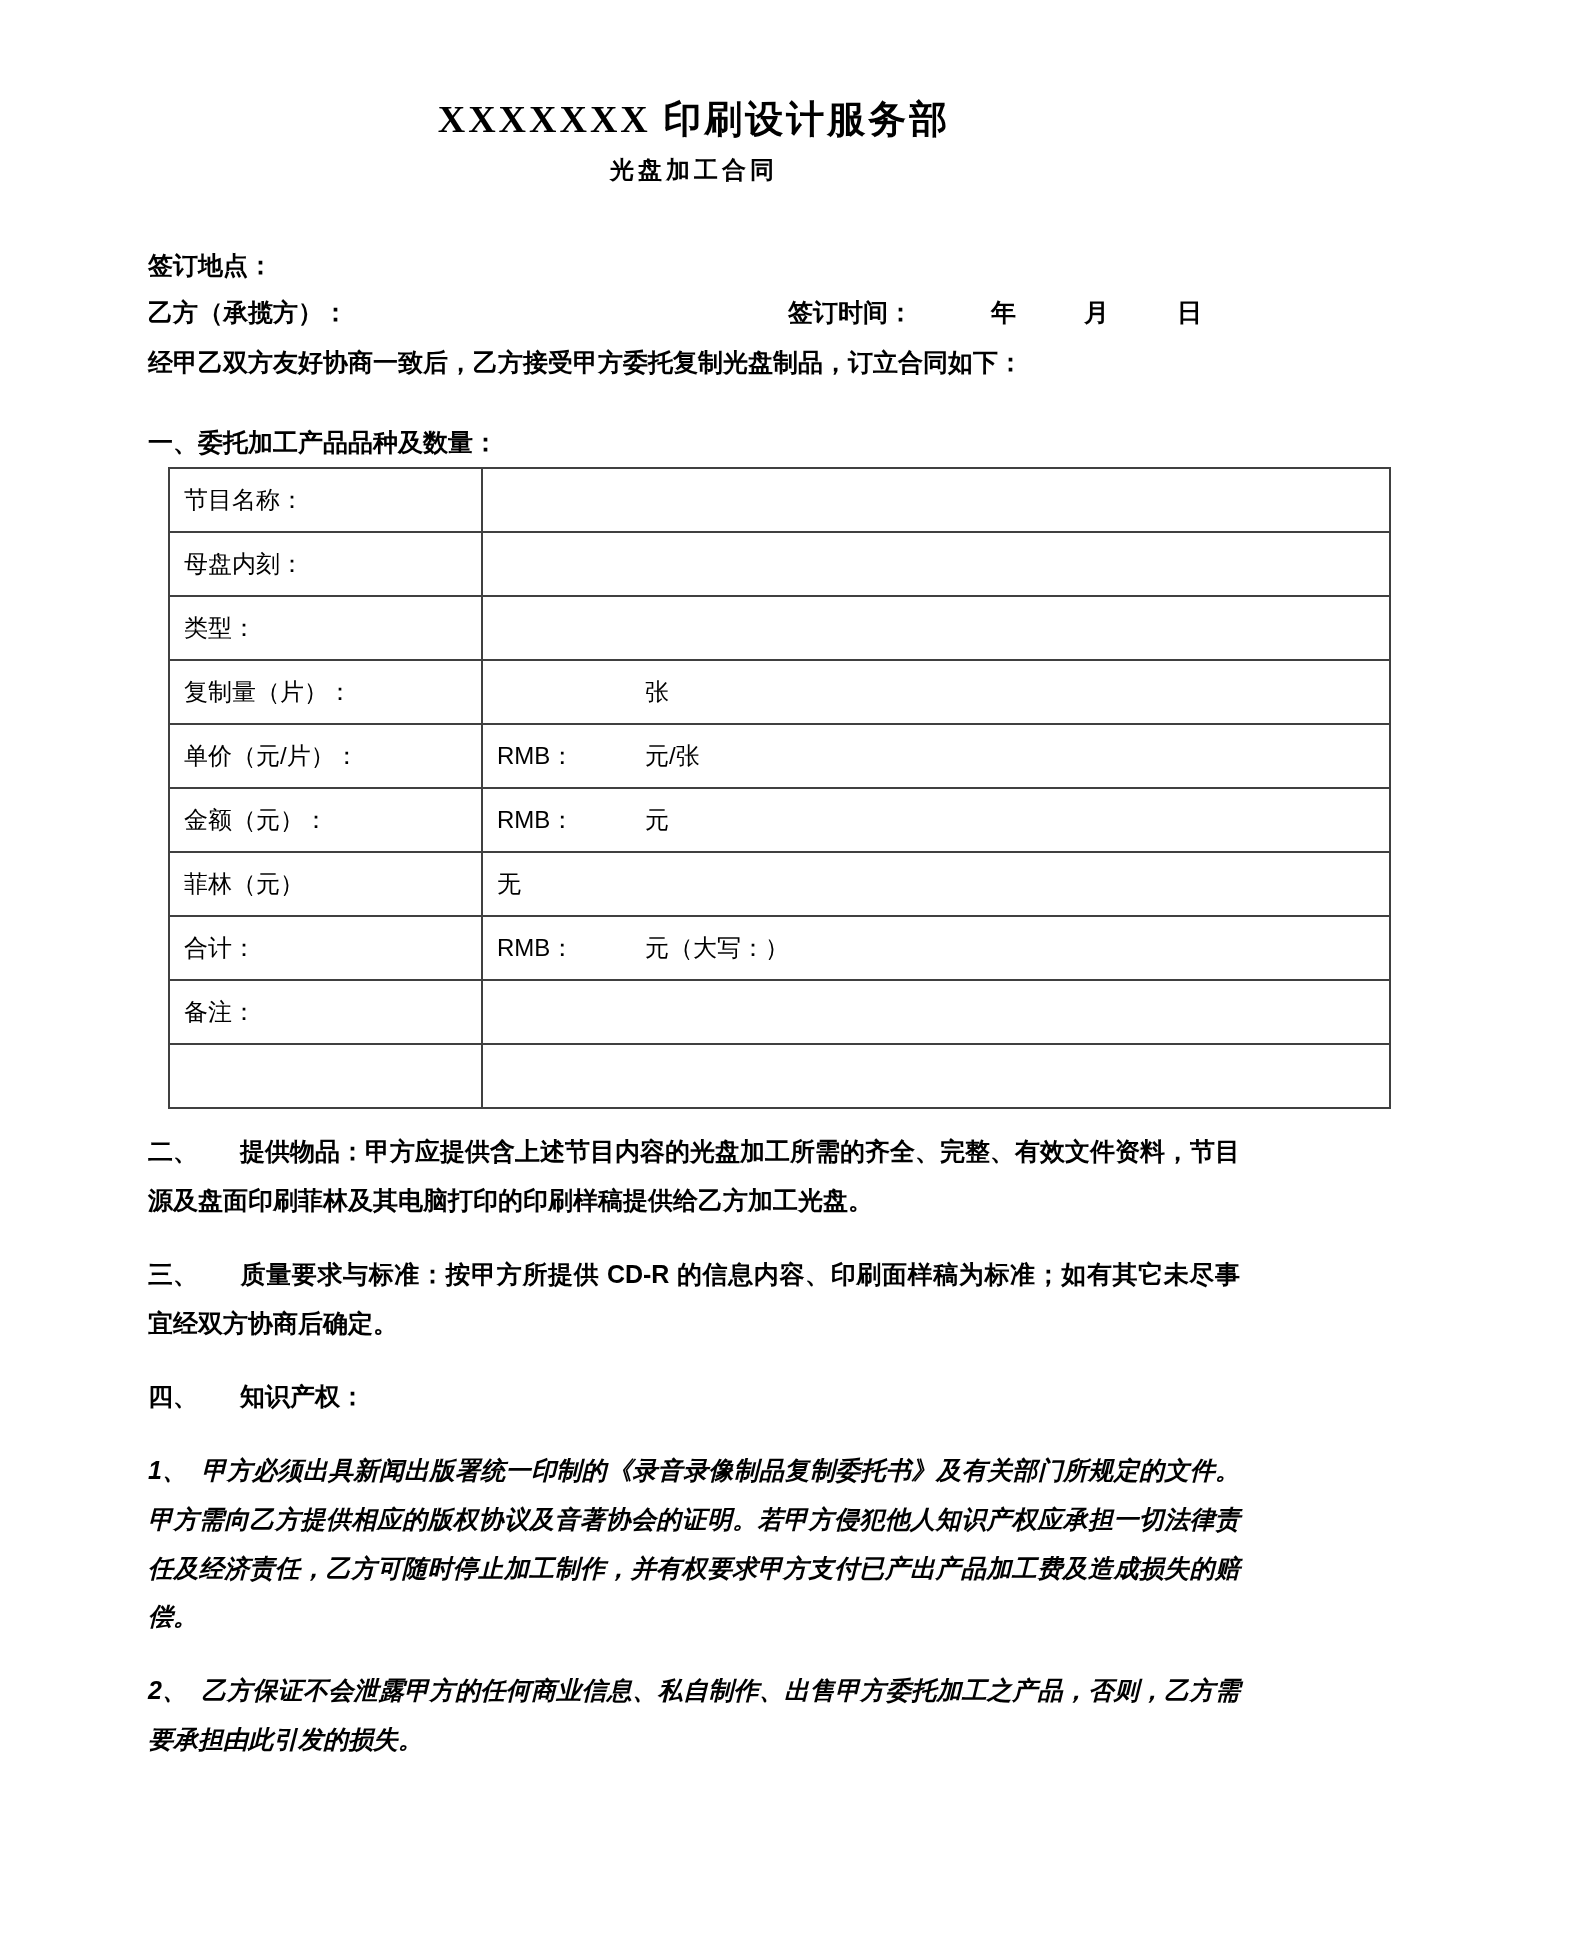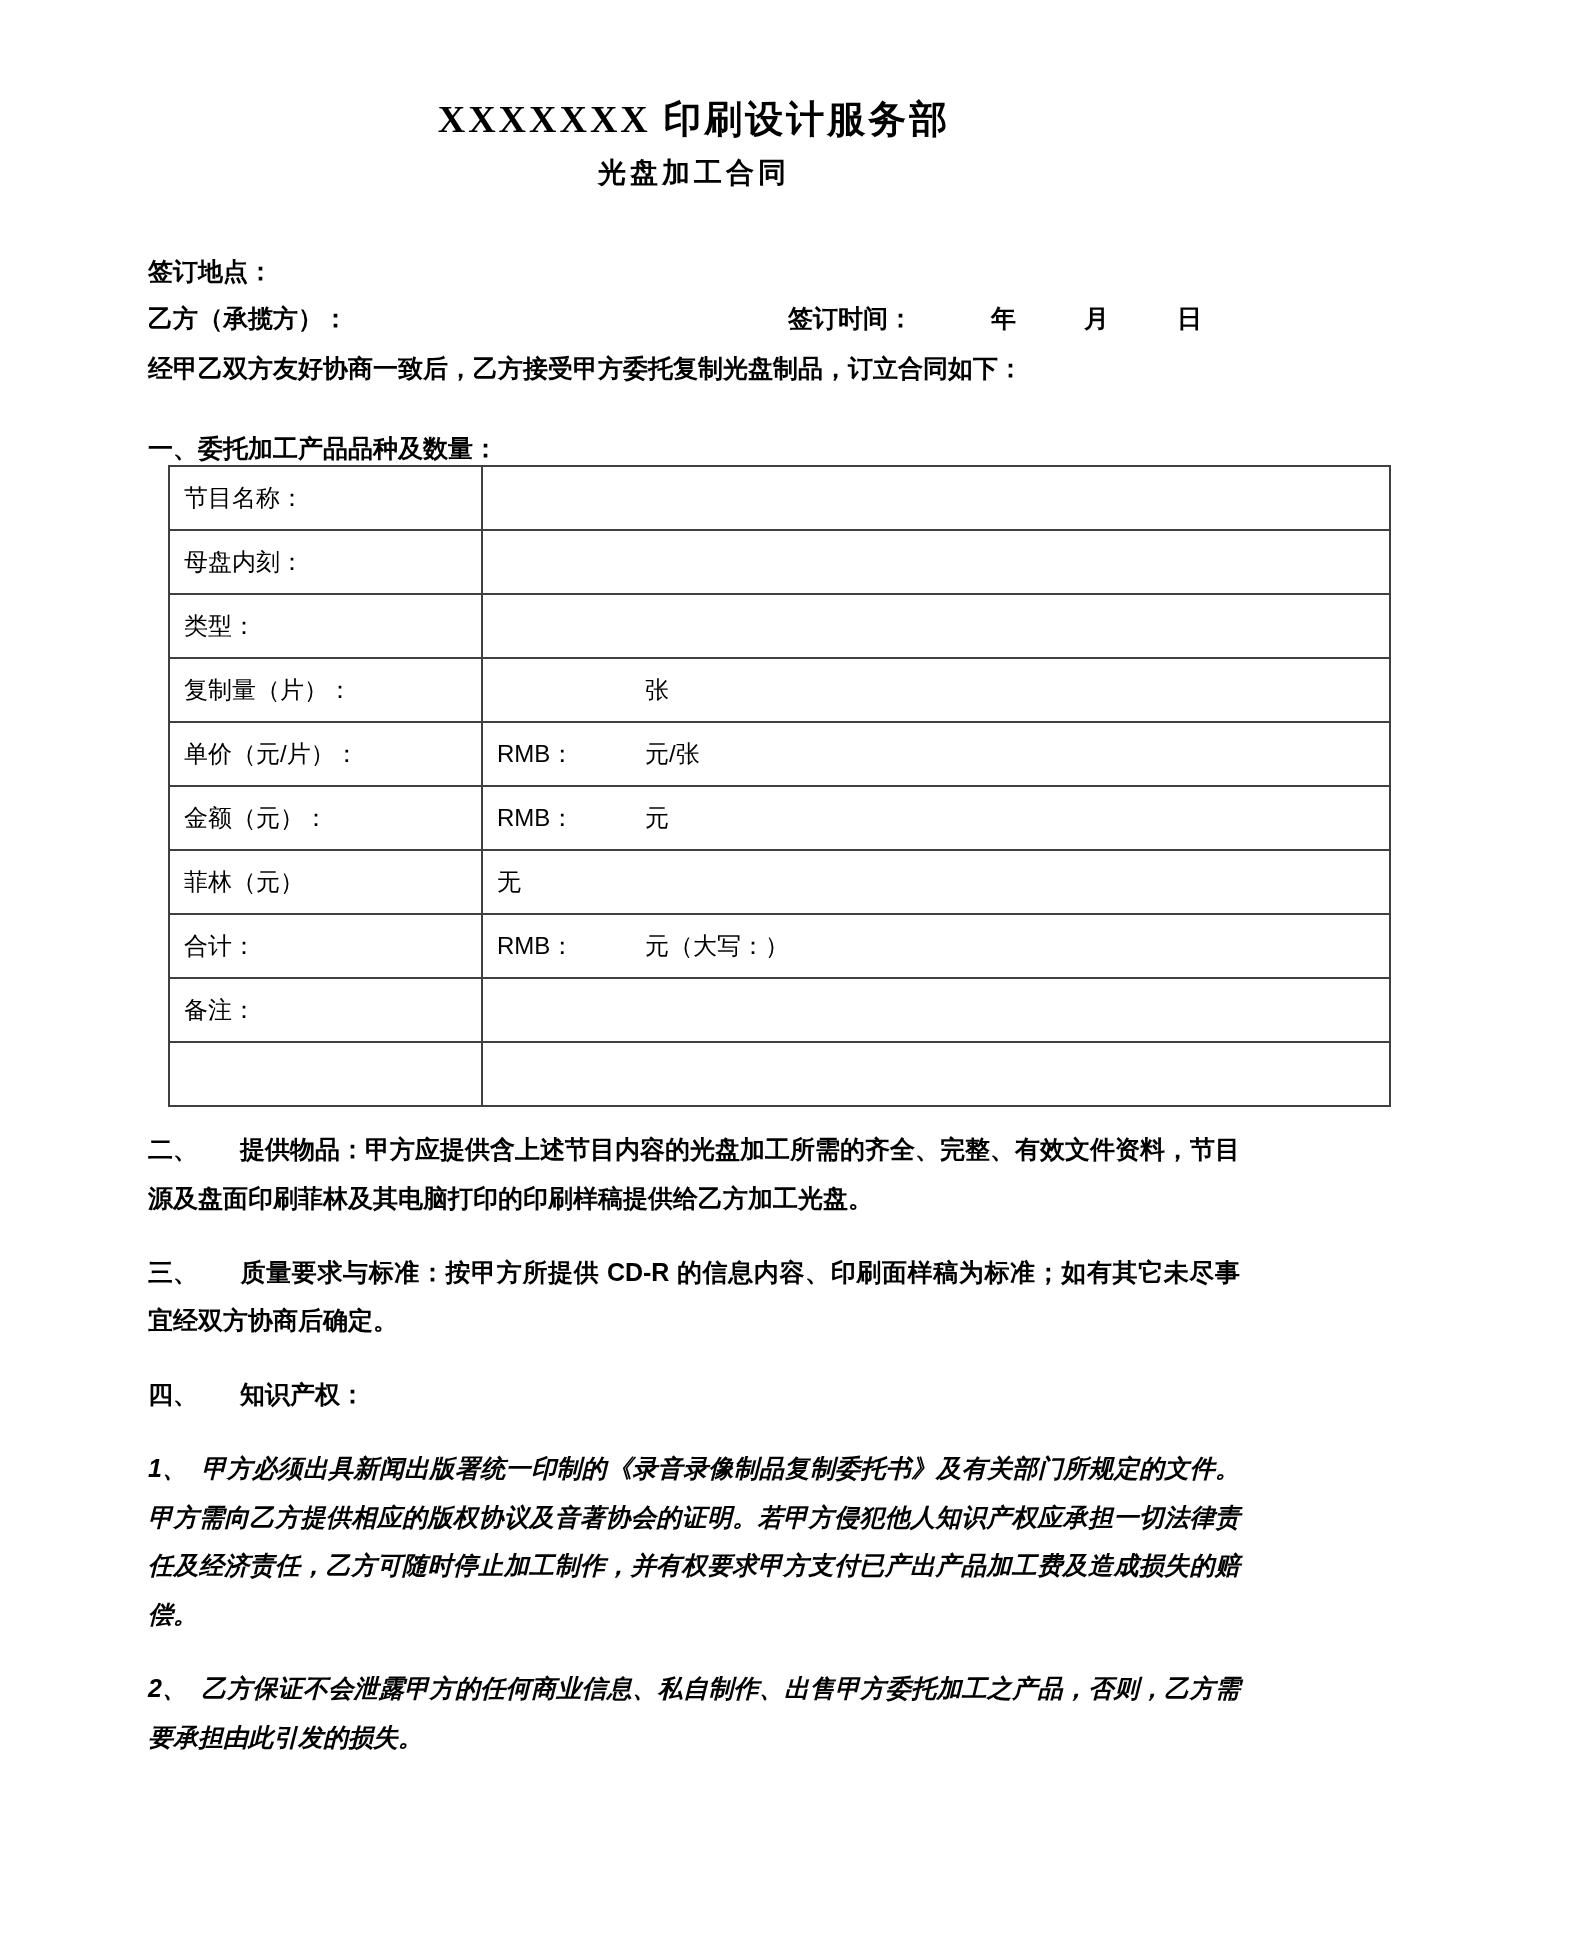--- a/index.html
+++ b/index.html
@@ -27,21 +27,21 @@
   .doc-title {
     font-family: "Liberation Serif", serif;
     font-weight: bold;
     font-size: 38px;
     letter-spacing: 3px;
     line-height: 1.45;
   }
   .doc-subtitle {
     font-family: "Liberation Serif", serif;
     font-weight: bold;
-    font-size: 28px;
+    font-size: 24px;
     letter-spacing: 4px;
     line-height: 1.45;
     margin-top: 6px;
   }
   .party-row {
     display: flex;
     align-items: baseline;
     font-weight: bold;
     font-size: 25px;
     line-height: 1.9;
@@ -64,21 +64,21 @@
   .intro-line {
     font-weight: bold;
     font-size: 25px;
     line-height: 1.9;
     margin-top: 2px;
   }
   .section-head {
     font-weight: bold;
     font-size: 25px;
     margin-top: 40px;
-    margin-bottom: 0;
+    margin-bottom: 8px;
   }
   table.items {
     border-collapse: collapse;
     width: 1163px;
     table-layout: fixed;
     margin-left: 20px;
   }
   table.items td {
     border: 2px solid #404040;
     height: 50px;

